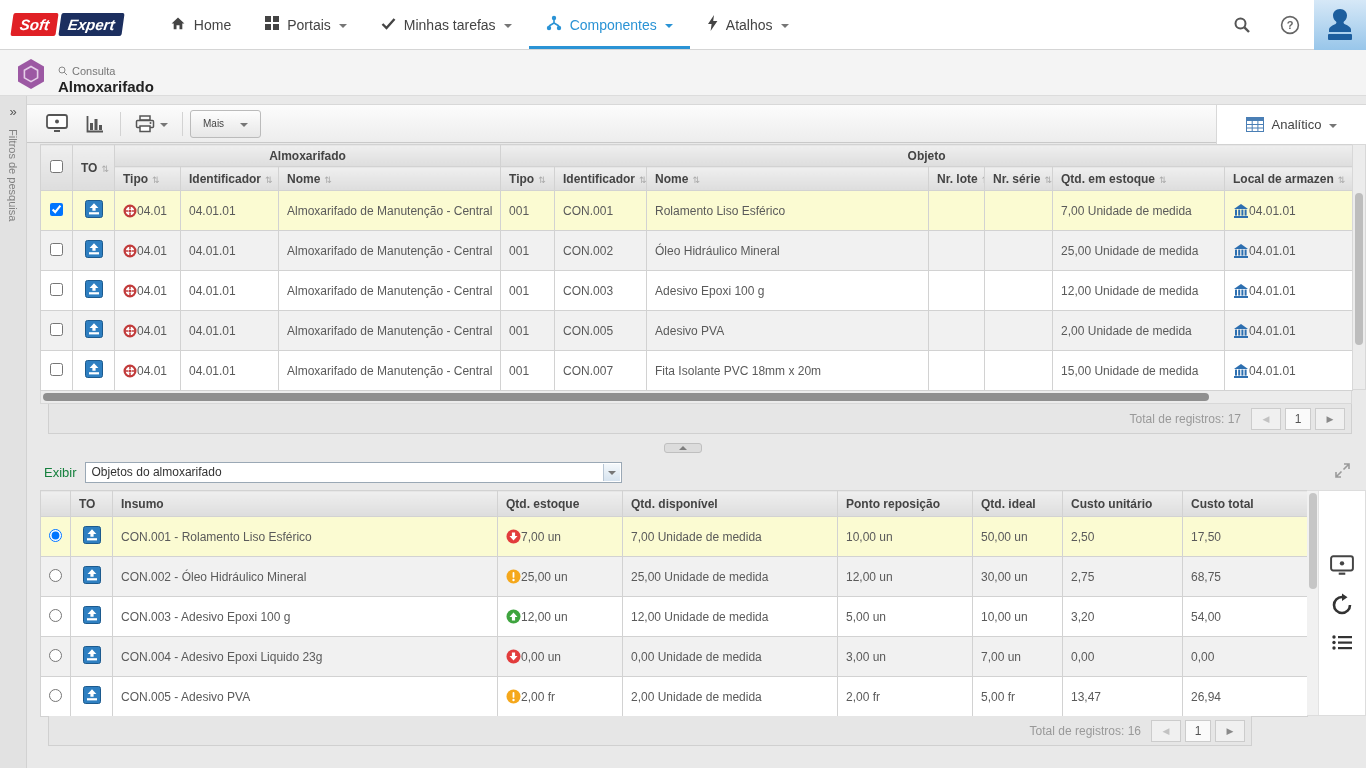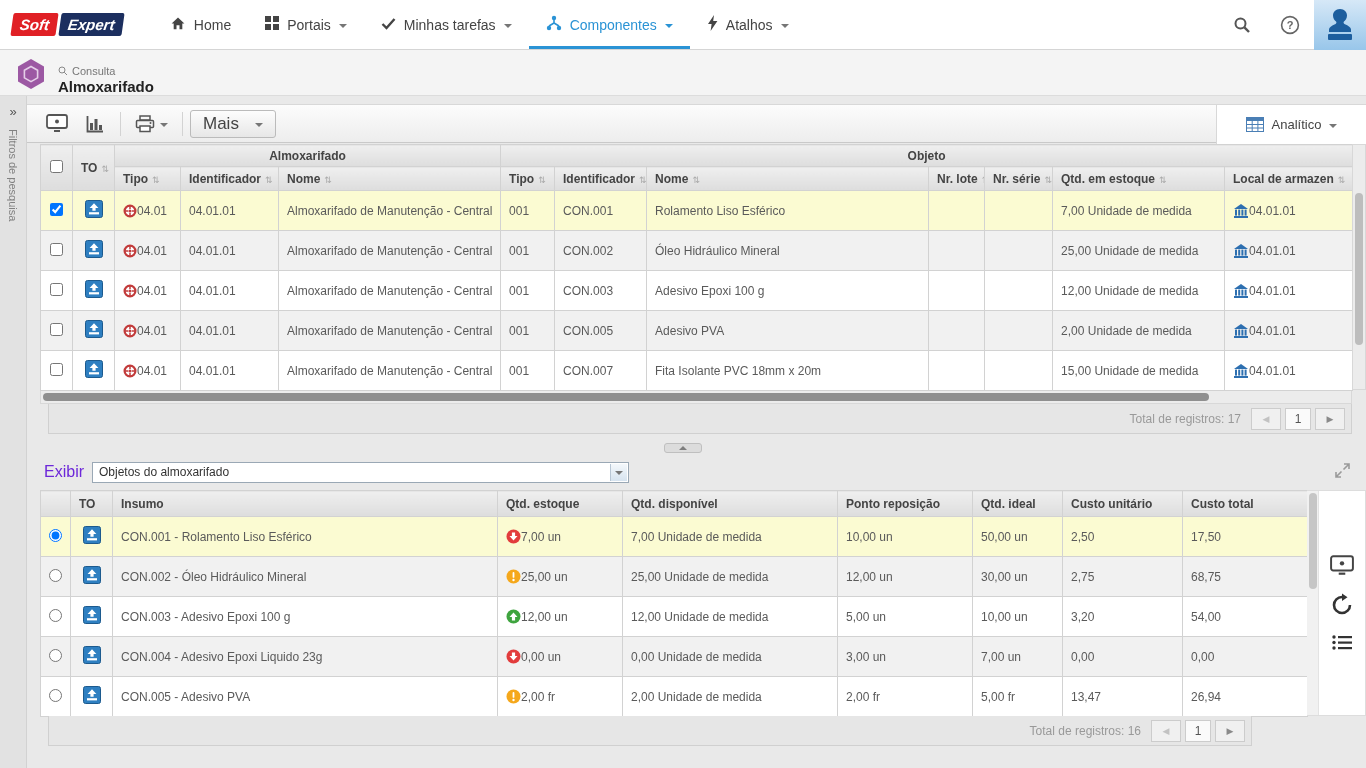--- a/index.html
+++ b/index.html
@@ -39,21 +39,21 @@
   .strip-label { writing-mode:vertical-rl; font-size:11px; color:#818181; margin:6px 0 0 7px; }
 
   
   .toolbar { position:absolute; left:27px; top:104px; right:0; height:39px;
              background:linear-gradient(#fcfcfc,#ededed); border-top:1px solid #d8d8d8;
              border-bottom:1px solid #c9c9c9; display:flex; align-items:center; padding-left:12px; gap:2px; }
   .tool-btn { height:30px; min-width:36px; display:flex; align-items:center; justify-content:center; gap:5px;
               border-radius:3px; cursor:pointer; padding:0 7px; }
   .tool-sep { width:1px; height:24px; background:#d3d3d3; margin:0 5px; }
   .mais-btn { border:1px solid #bbb; background:linear-gradient(#fdfdfd,#e7e7e7); height:28px; padding:0 12px;
-              font-size:17px; color:#444; display:flex; align-items:center; gap:16px; border-radius:3px; cursor:pointer; }
+              font-size:10px; color:#444; display:flex; align-items:center; gap:16px; border-radius:3px; cursor:pointer; }
   .analitico { position:absolute; right:0; top:105px; width:150px; height:39px; background:#fff;
                border-left:1px solid #d8d8d8; display:flex; align-items:center; justify-content:center;
                gap:8px; font-size:13px; color:#444; cursor:pointer; }
 
   
   .grid1 { position:absolute; left:40px; top:144px; width:1312px; }
   .grid2 { position:absolute; left:40px; top:490px; width:1267px; }
   table.grid { border-collapse:collapse; table-layout:fixed; width:100%; background:#fff; }
   .grid th, .grid td { border:1px solid #d2d2d2; font-size:12px; padding:0 8px; white-space:nowrap; overflow:hidden; }
   .grid th { background:linear-gradient(#efefef,#dddddd); color:#444; font-weight:bold; text-align:left; height:24px; }
@@ -83,21 +83,21 @@
 
   
   .split { position:absolute; left:0; right:0; top:443px; height:14px; display:flex; justify-content:center; }
   .split-handle { width:38px; height:10px; background:#dcdcdc; border:1px solid #bfbfbf; border-radius:3px;
                   display:flex; align-items:center; justify-content:center; cursor:pointer; }
   .split-arrow { width:0; height:0; border-left:4px solid transparent; border-right:4px solid transparent;
                  border-bottom:4px solid #7e7e7e; }
 
   
   .exibir-row { position:absolute; left:44px; top:460px; right:16px; height:24px; display:flex; align-items:center; }
-  .exibir-label { font-size:16px; color:#6d28d9; margin-right:8px; }
+  .exibir-label { font-size:13px; color:#15803d; margin-right:8px; }
   .select { width:537px; height:21px; background:#fff; border:1px solid #9aa8b5; display:flex; align-items:center;
             font-size:12px; color:#333; padding-left:6px; position:relative; cursor:pointer; }
   .select-arrow { position:absolute; right:1px; top:1px; bottom:1px; width:17px;
                   background:linear-gradient(#f4f8fb,#d6e3ef); border-left:1px solid #b8c6d4;
                   display:flex; align-items:center; justify-content:center; }
   .expand-btn { margin-left:auto; cursor:pointer; }
 
   
   .side-panel { position:absolute; left:1307px; top:490px; width:59px; height:226px; background:#fff;
                 border:1px solid #ddd; border-left:none; }

